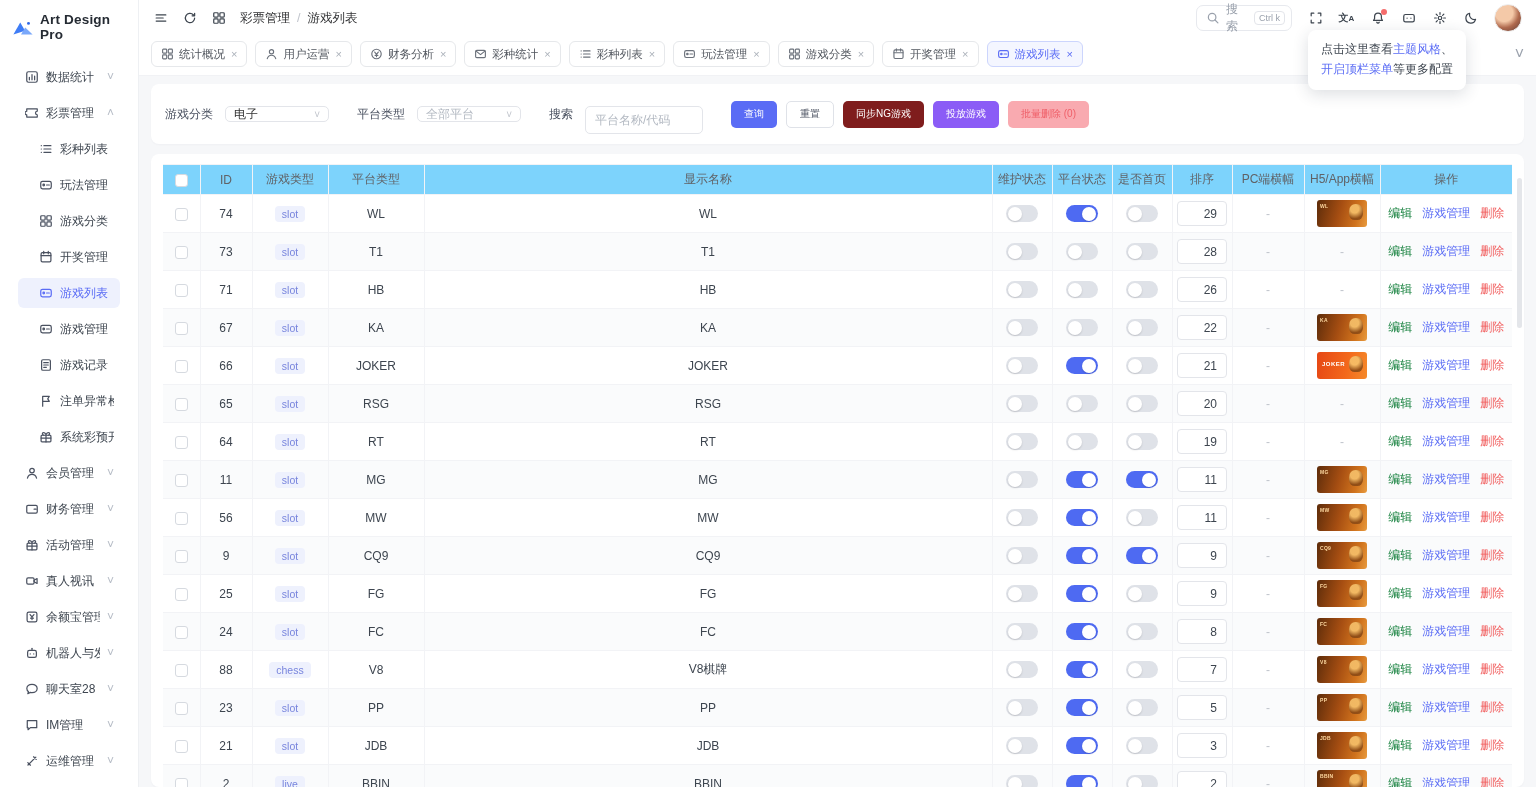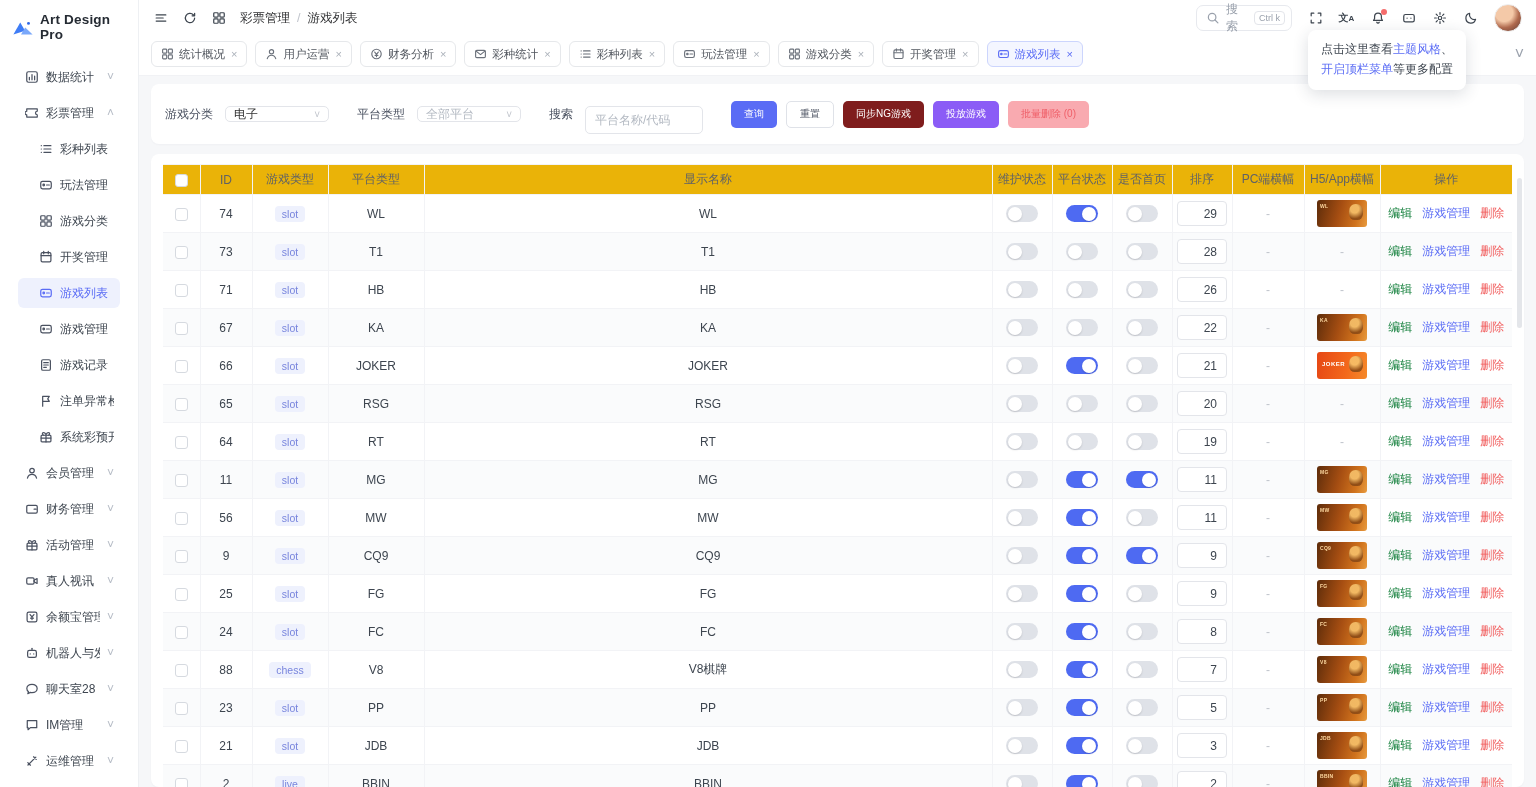--- a/index.html
+++ b/index.html
@@ -57,21 +57,21 @@
   .btn.primary { background:#5a6cf5; color:#fff; }
   .btn.plain { background:#fff; color:#4a5160; border:1px solid #dfe2e8; }
   .btn.warning { background:#7f1d1d; color:#fff; }
   .btn.success { background:#8b5cf6; color:#fff; }
   .btn.danger-disabled { background:#f9aab0; color:#ef5f68; cursor:not-allowed; }
 
   .table-card { margin-top:10px; flex:1; padding:10px 12px; overflow:hidden; position:relative; }
   table { border-collapse:collapse; width:100%; table-layout:fixed; }
   th,td { border-right:1px solid #f2f3f6; border-bottom:1px solid #f2f3f6; text-align:center; font-size:12px; font-weight:normal; overflow:hidden; white-space:nowrap; }
   th:last-child, td:last-child { border-right:none; }
-  thead th { height:30px; color:#606266; border-top:1px solid #f2f3f6; background:#eab308; }
+  thead th { height:30px; color:#606266; border-top:1px solid #f2f3f6; background:#7dd3fc; }
   tbody td { height:38px; color:#3d454f; }
   tbody tr:nth-child(even) td { background:#fafbfc; }
   .cb { display:inline-block; width:13px; height:13px; border:1px solid #d6dae0; border-radius:3px; background:#fff; cursor:pointer; vertical-align:middle; }
   .tag { display:inline-block; background:#eef1fd; color:#7885dd; border-radius:4px; font-size:10.5px; padding:2px 7px; }
   .toggle { display:inline-block; width:32px; height:17px; border-radius:9px; background:#dfe2e8; position:relative; cursor:pointer; vertical-align:middle; }
   .toggle::after { content:""; position:absolute; top:1.5px; left:2px; width:14px; height:14px; border-radius:50%; background:#fff; box-shadow:0 1px 2px rgba(0,0,0,.15); }
   .toggle.on { background:#4e6af2; }
   .toggle.on::after { left:auto; right:2px; }
   .sort-input { width:50px; height:25px; border:1px solid #e3e5ea; border-radius:4px; font-size:12px; color:#3d454f; text-align:right; padding-right:9px; outline:none; font-family:inherit; }
   .muted { color:#c0c4cc; }

